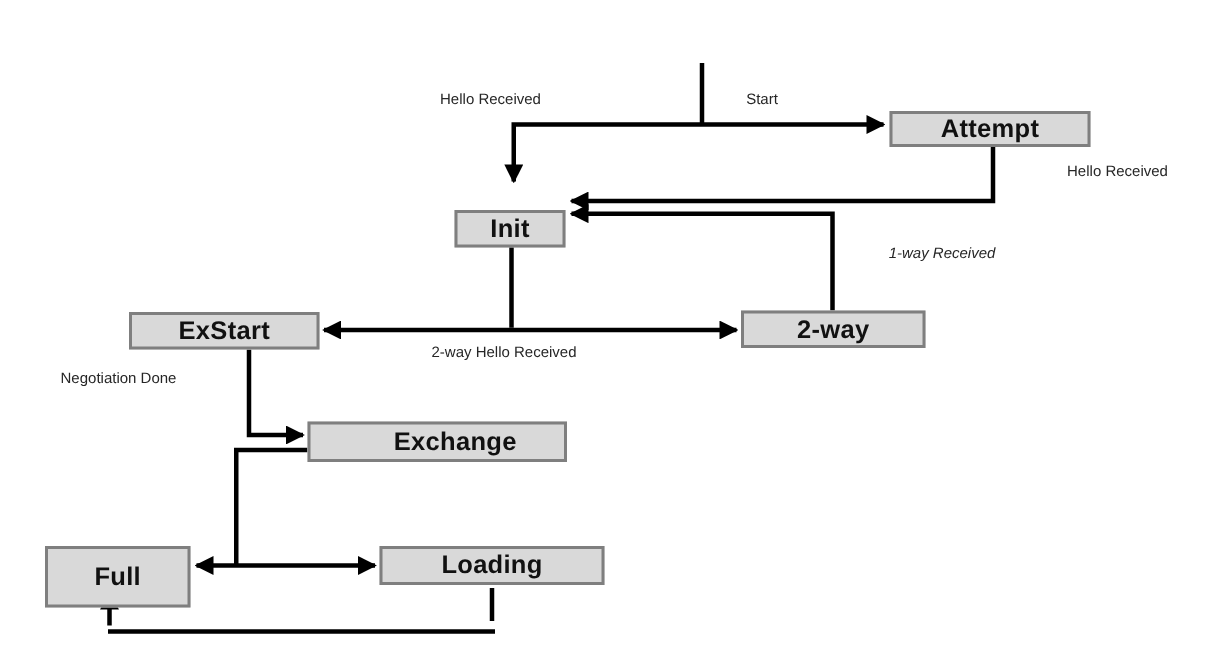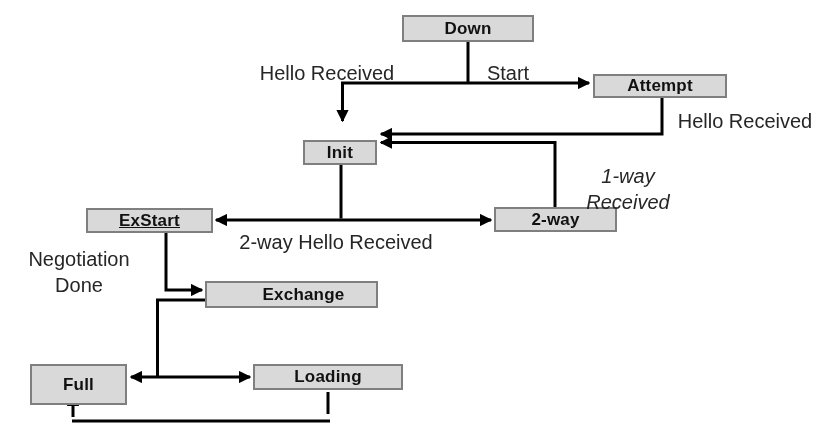--- a/index.html
+++ b/index.html
@@ -31,32 +31,32 @@
     align-items: center;
     justify-content: center;
     font-size: 17px;
     font-weight: bold;
     color: #111111;
     letter-spacing: 0.2px;
     z-index: 2;
   }
   .edge-label {
     position: absolute;
-    font-size: 20px;
+    font-size: 10px;
     color: #262626;
     text-align: center;
     line-height: 1.3;
     z-index: 3;
   }
   
   .n-down     { left: 402px; top: 15px;  width: 132px; height: 27px; }
   .n-attempt  { left: 593px; top: 74px;  width: 134px; height: 24px; }
   .n-init     { left: 303px; top: 125px; width: 74px;  height: 25px; margin-top: 15px; }
   .n-twoway   { left: 494px; top: 207px; width: 123px; height: 25px; }
-  .n-exstart  { left: 86px;  top: 208px; width: 127px; height: 25px; text-decoration: underline; }
+  .n-exstart  { left: 86px;  top: 208px; width: 127px; height: 25px; }
   .n-exchange { left: 205px; top: 281px; width: 173px; height: 27px; padding-left: 24px; }
   .n-full     { left: 30px;  top: 364px; width: 97px;  height: 41px; }
   .n-loading  { left: 253px; top: 364px; width: 150px; height: 26px; }
   
   .l-hello-left  { left: 252px; top: 60px;  width: 150px; }
   .l-start       { left: 478px; top: 60px;  width: 60px;  }
   .l-hello-right { left: 666px; top: 108px; width: 158px; }
   .l-oneway      { left: 558px; top: 163px; width: 140px; font-style: italic; }
   .l-twoway      { left: 238px; top: 229px; width: 196px; }
   .l-negotiation { left: 18px;  top: 246px; width: 122px; }
@@ -97,23 +97,20 @@
       <path d="M131 377 H250" marker-start="url(#arrow)" marker-end="url(#arrow)"></path>
 
       <path d="M328 392 V414"></path>
 
       <path d="M72 421 H330"></path>
 
       <path d="M73 417 V395" marker-end="url(#arrow)"></path>
     </g>
   </svg>
 
-  <div class="node n-down">
-    <span>Down</span>
-  </div>
   <div class="node n-attempt">
     <span>Attempt</span>
   </div>
   <div class="node n-init">
     <span>Init</span>
   </div>
   <div class="node n-twoway">
     <span>2-way</span>
   </div>
   <div class="node n-exstart">

